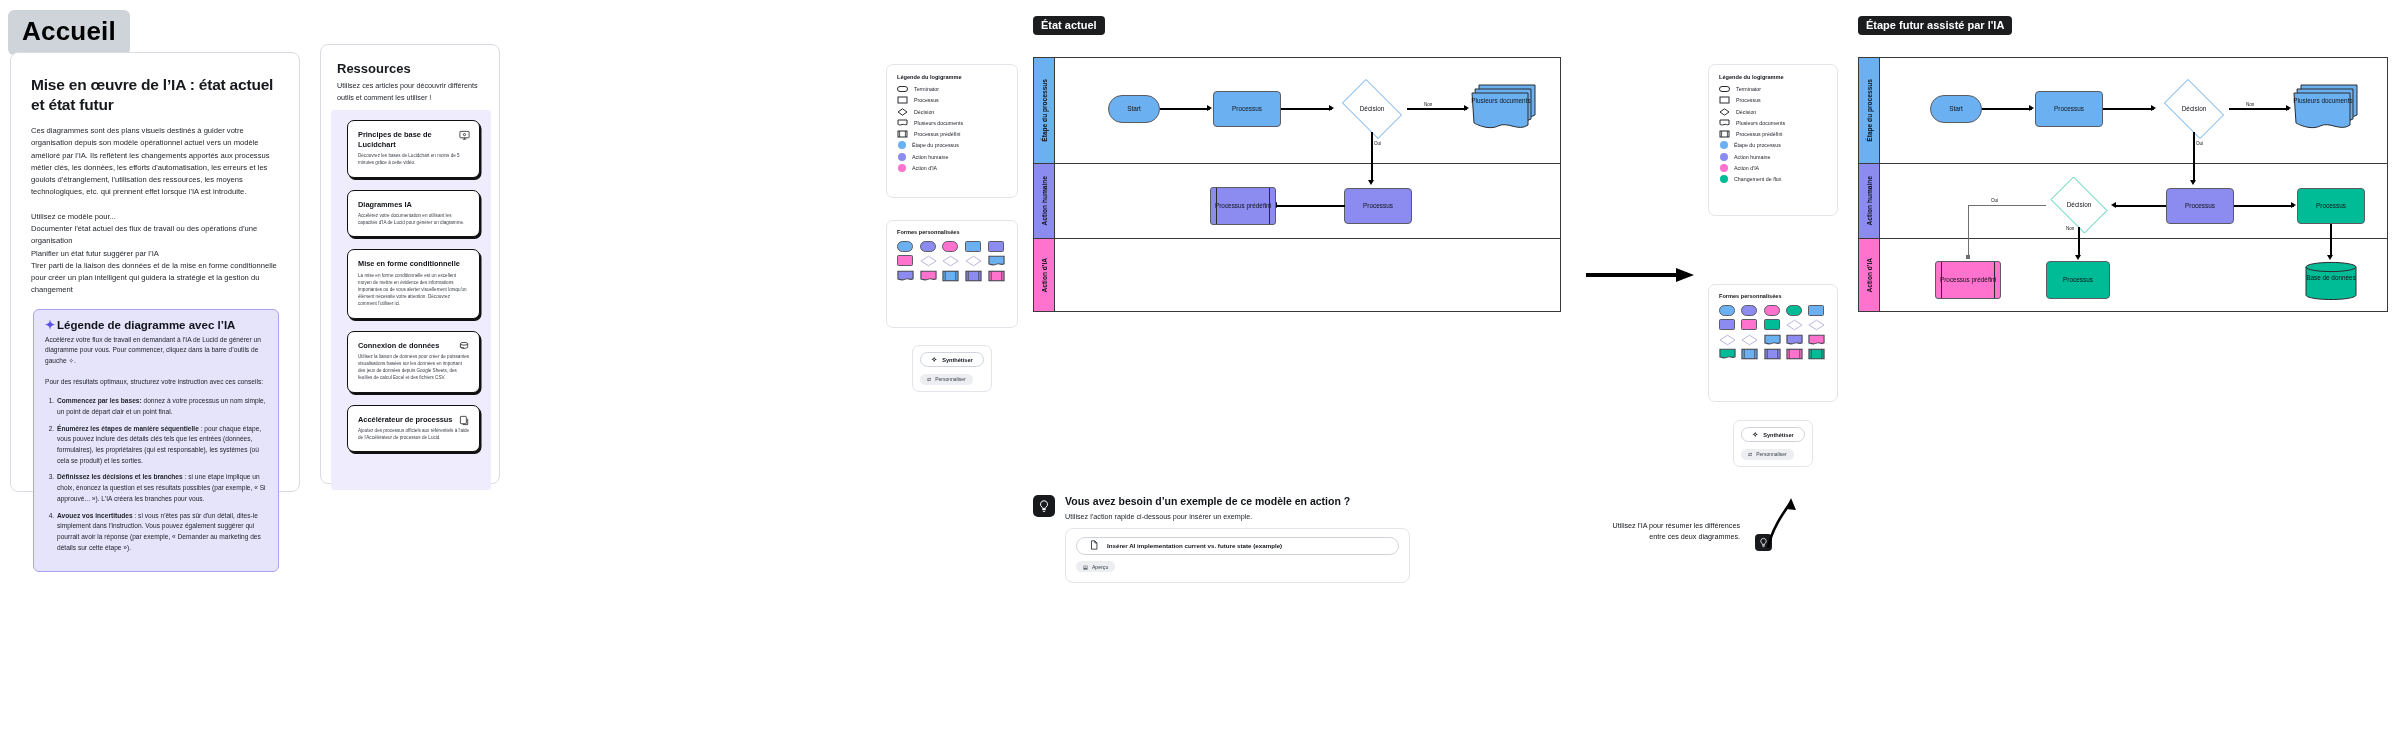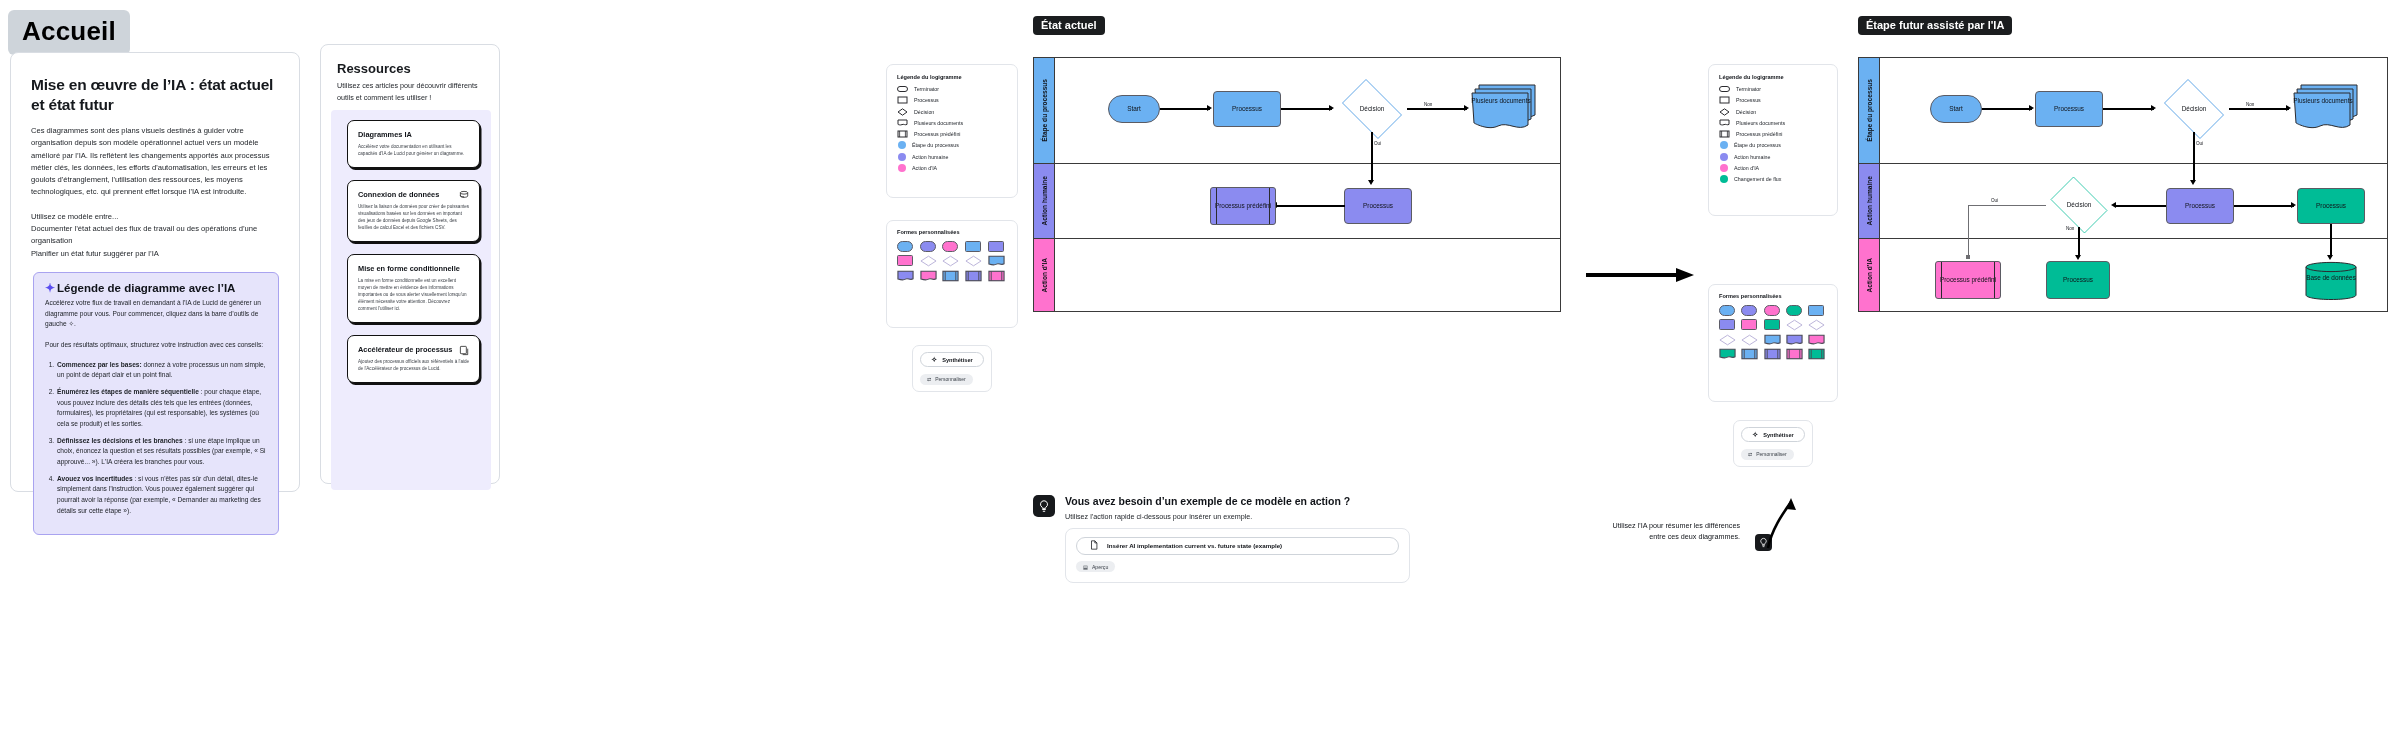--- a/index.html
+++ b/index.html
@@ -201,23 +201,24 @@
 
 <div class="stage">
 
   <div class="accueil-tab">Accueil</div>
 
   <div class="panel" id="intro-panel">
     <div class="intro-inner">
       <div class="intro-title">Mise en œuvre de l’IA : état actuel et état futur</div>
       <div class="intro-para">Ces diagrammes sont des plans visuels destinés à guider votre organisation depuis son modèle opérationnel actuel vers un modèle amélioré par l’IA. Ils reflètent les changements apportés aux processus métier clés, les données, les efforts d'automatisation, les erreurs et les goulots d'étranglement, l'utilisation des ressources, les moyens technologiques, etc. qui prennent effet lorsque l'IA est introduite.</div>
       <div class="intro-list">
-        <div>Utilisez ce modèle entre...</div>
+        <div>Utilisez ce modèle pour...</div>
         <div>Documenter l’état actuel des flux de travail ou des opérations d’une organisation</div>
         <div>Planifier un état futur suggérer par l’IA</div>
+        <div>Tirer parti de la liaison des données et de la mise en forme conditionnelle pour créer un plan intelligent qui guidera la stratégie et la gestion du changement</div>
       </div>
 
       <div class="ai-box">
         <div class="ai-title">
           <span class="spark">✦</span>
           <span>Légende de diagramme avec l’IA</span>
         </div>
         <div class="ai-para">Accélérez votre flux de travail en demandant à l’IA de Lucid de générer un diagramme pour vous. Pour commencer, cliquez dans la barre d’outils de gauche ✧.</div>
         <div class="ai-sub">Pour des résultats optimaux, structurez votre instruction avec ces conseils:</div>
         <ol class="ai-tips">
@@ -229,41 +230,52 @@
       </div>
     </div>
   </div>
 
   <div class="panel" id="resources-panel">
     <div class="res-inner">
       <div class="res-title">Ressources</div>
       <div class="res-sub">Utilisez ces articles pour découvrir différents outils et comment les utiliser !</div>
       <div class="res-band">
 
+        <div class="res-card">
+          <div class="res-ico">
+            <svg viewBox="0 0 24 24" fill="none" stroke="currentColor" stroke-width="1.6">
+              <rect x="2" y="3" width="20" height="14" rx="1.5"></rect>
+                <circle cx="12" cy="10" r="2.4"></circle>
+              <path d="M12 17v3M8 20h8"></path>
+            </svg>
+          </div>
+          <h4>Principes de base de Lucidchart</h4>
+          <p>Découvrez les bases de Lucidchart en moins de 5 minutes grâce à cette vidéo.</p>
+        </div>
 
         <div class="res-card">
           <h4>Diagrammes IA</h4>
           <p>Accélérez votre documentation en utilisant les capacités d'IA de Lucid pour générer un diagramme.</p>
+        </div>
+
+        <div class="res-card">
+          <h4 style="max-width:128px">Mise en forme conditionnelle</h4>
+          <p>La mise en forme conditionnelle est un excellent moyen de mettre en évidence des informations importantes ou de vous alerter visuellement lorsqu'un élément nécessite votre attention. Découvrez comment l'utiliser ici.</p>
         </div>
 
         <div class="res-card">
           <div class="res-ico">
             <svg viewBox="0 0 24 24" fill="none" stroke="currentColor" stroke-width="1.6">
               <ellipse cx="11" cy="6" rx="8" ry="3"></ellipse>
                 <path d="M3 6v7c0 1.7 3.6 3 8 3s8-1.3 8-3V6"></path>
               <path d="M3 12c0 1.7 3.6 3 8 3"></path>
             </svg>
           </div>
           <h4>Connexion de données</h4>
           <p>Utilisez la liaison de données pour créer de puissantes visualisations basées sur les données en important des jeux de données depuis Google Sheets, des feuilles de calcul Excel et des fichiers CSV.</p>
-        </div>
-
-        <div class="res-card">
-          <h4 style="max-width:128px">Mise en forme conditionnelle</h4>
-          <p>La mise en forme conditionnelle est un excellent moyen de mettre en évidence des informations importantes ou de vous alerter visuellement lorsqu'un élément nécessite votre attention. Découvrez comment l'utiliser ici.</p>
         </div>
 
         <div class="res-card">
           <div class="res-ico">
             <svg viewBox="0 0 24 24" fill="none" stroke="currentColor" stroke-width="1.6">
               <rect x="3" y="3" width="13" height="16" rx="1.5"></rect>
                 <path d="M8 21h11V8"></path>
             </svg>
           </div>
           <h4>Accélérateur de processus</h4>

